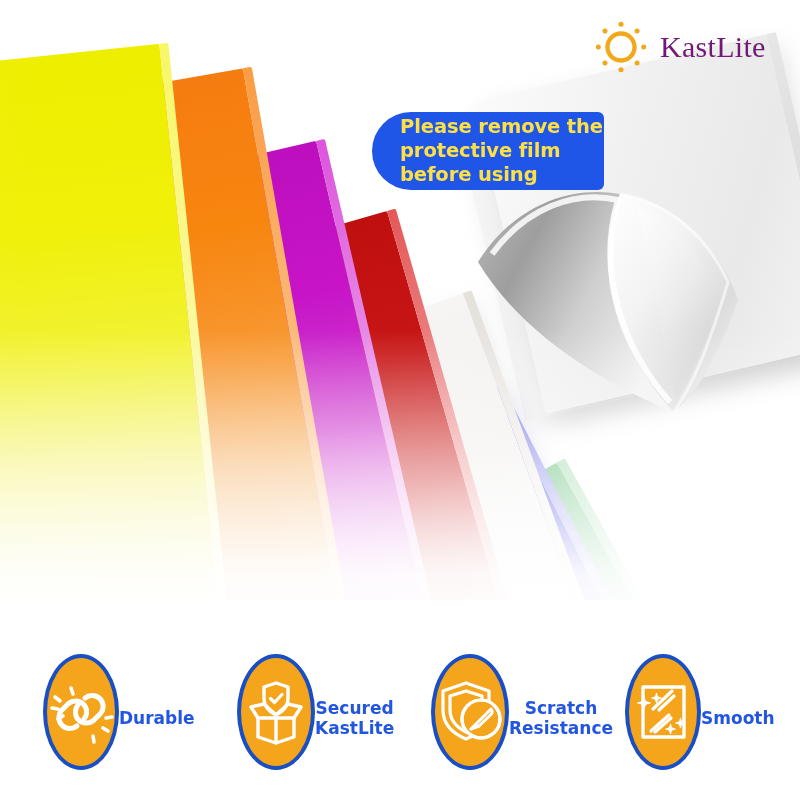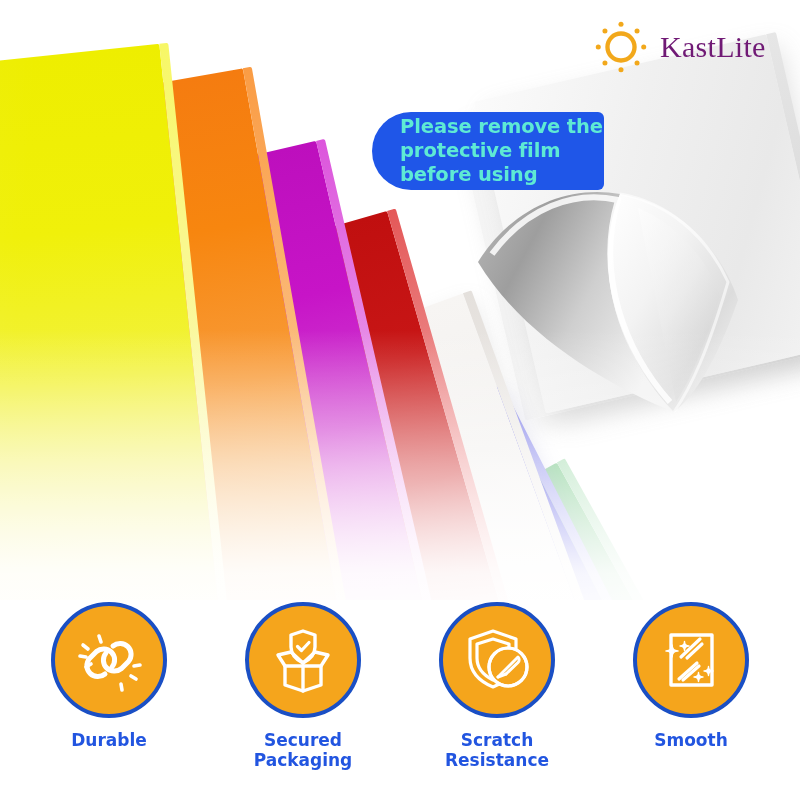--- a/index.html
+++ b/index.html
@@ -86,21 +86,21 @@
     border-radius: 39px 6px 6px 39px;
     z-index: 45;
     display: flex;
     align-items: center;
     padding-left: 28px;
     box-sizing: border-box;
     -webkit-clip-path: polygon(0 0, 100% 0, 100% 100%, 0 100%);
             clip-path: polygon(0 0, 100% 0, 100% 100%, 0 100%);
   }
   .banner-text {
-    color: #5eead4;
+    color: #fde047;
     font-size: 19.5px;
     font-weight: bold;
     line-height: 1.24;
     font-family: "DejaVu Sans", sans-serif;
     white-space: pre-line;
     letter-spacing: -0.1px;
   }
 
   
   .features {
@@ -110,21 +110,21 @@
     bottom: 30px;
     display: flex;
     justify-content: center;
     align-items: flex-start;
     gap: 62px;
     z-index: 70;
   }
   .feature {
     width: 132px;
     display: flex;
-    flex-direction: column;
+    flex-direction: row;
     align-items: center;
   }
   .badge {
     width: 116px;
     height: 116px;
     border-radius: 50%;
     background: #f5a51c;
     border: 4px solid #1a4fc4;
     box-sizing: border-box;
     display: flex;
@@ -275,21 +275,21 @@
       <div class="badge">
         <svg width="70" height="70" viewBox="0 0 70 70" fill="none" stroke="#ffffff" stroke-width="3.4" stroke-linecap="round" stroke-linejoin="round">
           <path d="M35 6 L47 10 V22 C47 30 41 35 35 38 C29 35 23 30 23 22 V10 Z"></path>
           <path d="M29.5 21.5 L33.5 25.5 L41 17.5" stroke-width="3.2"></path>
           <path d="M10 30 L23 27 L35 38 L47 27 L60 30 L53 41 L35 41 L17 41 Z"></path>
           <path d="M17 41 L17 60 L35 66 L53 60 L53 41"></path>
           <path d="M35 41 L35 66"></path>
         </svg>
       </div>
       <div class="feature-label">Secured
-Packaging</div>
+KastLite</div>
     </div>
 
     <div class="feature">
       <div class="badge">
         <svg width="70" height="70" viewBox="0 0 70 70" fill="none" stroke="#ffffff" stroke-width="3.2" stroke-linecap="round" stroke-linejoin="round">
           <path d="M31 6 L54 14 V33 C54 48 43 57 31 62 C19 57 8 48 8 33 V14 Z"></path>
           <path d="M31 14 L47 19 V33 C47 44 39 51 31 55 C23 51 15 44 15 33 V19 Z"></path>
           <circle cx="46" cy="42" r="19" fill="#f5a51c"></circle>
           <circle cx="46" cy="42" r="19"></circle>
           <path d="M36 52 L50 38 L56 32 C57.5 33.5 57.5 36 56 37.5 L44 49" stroke-width="3"></path>

